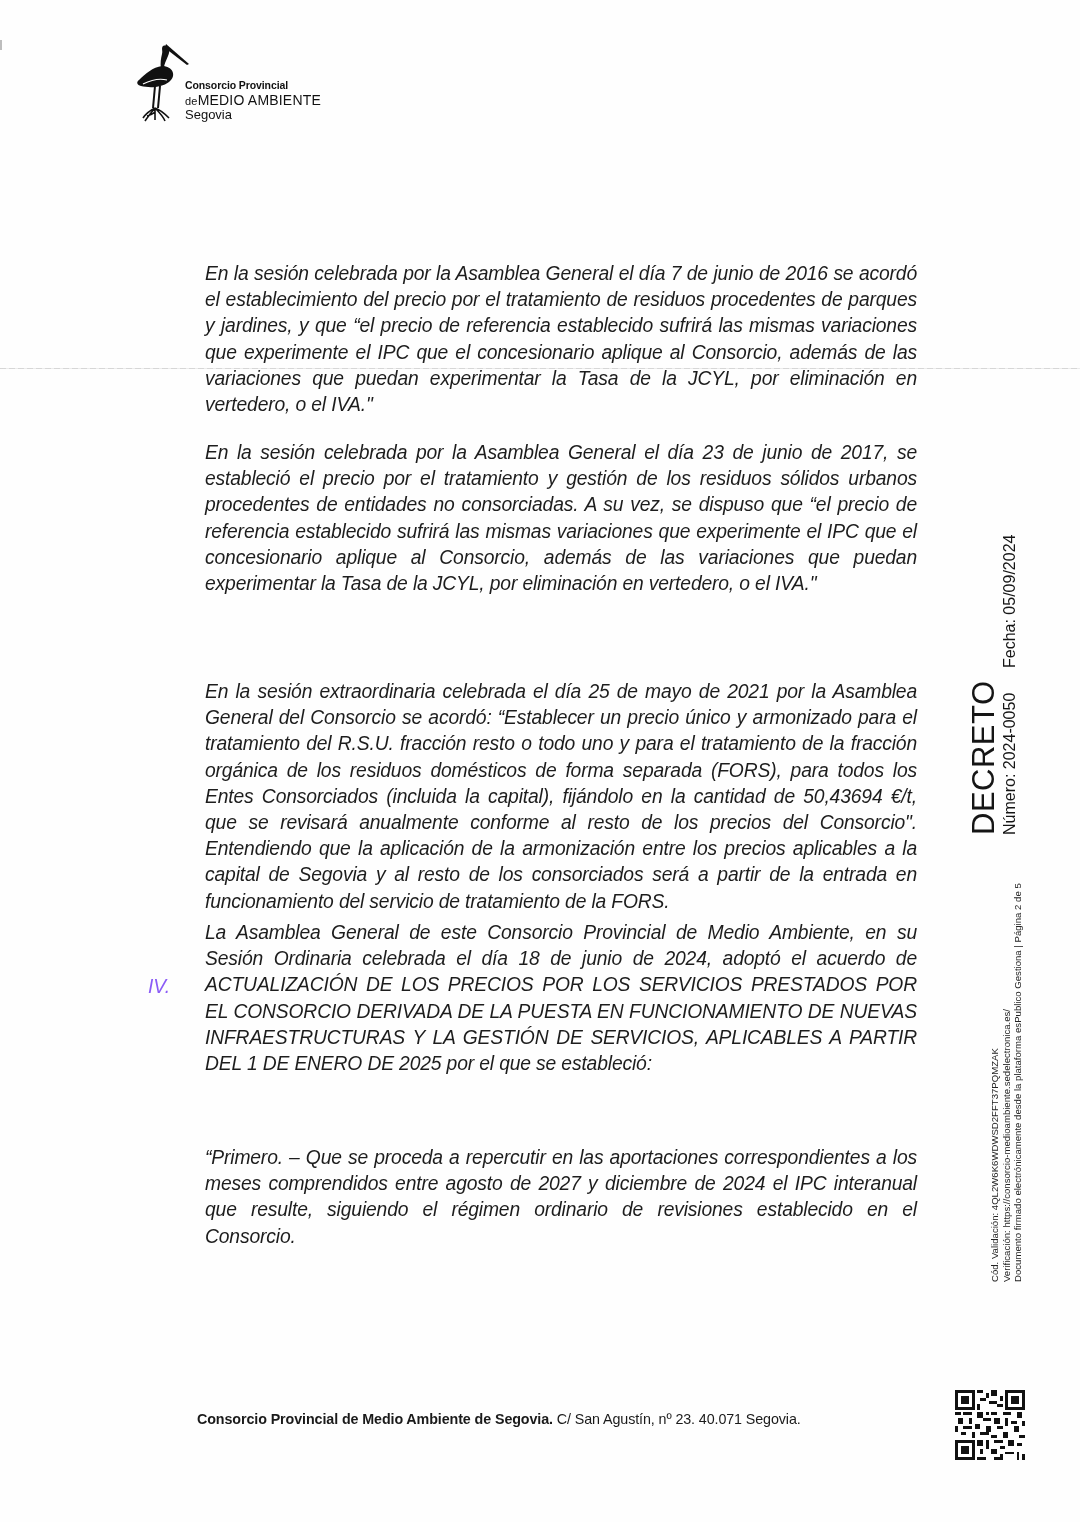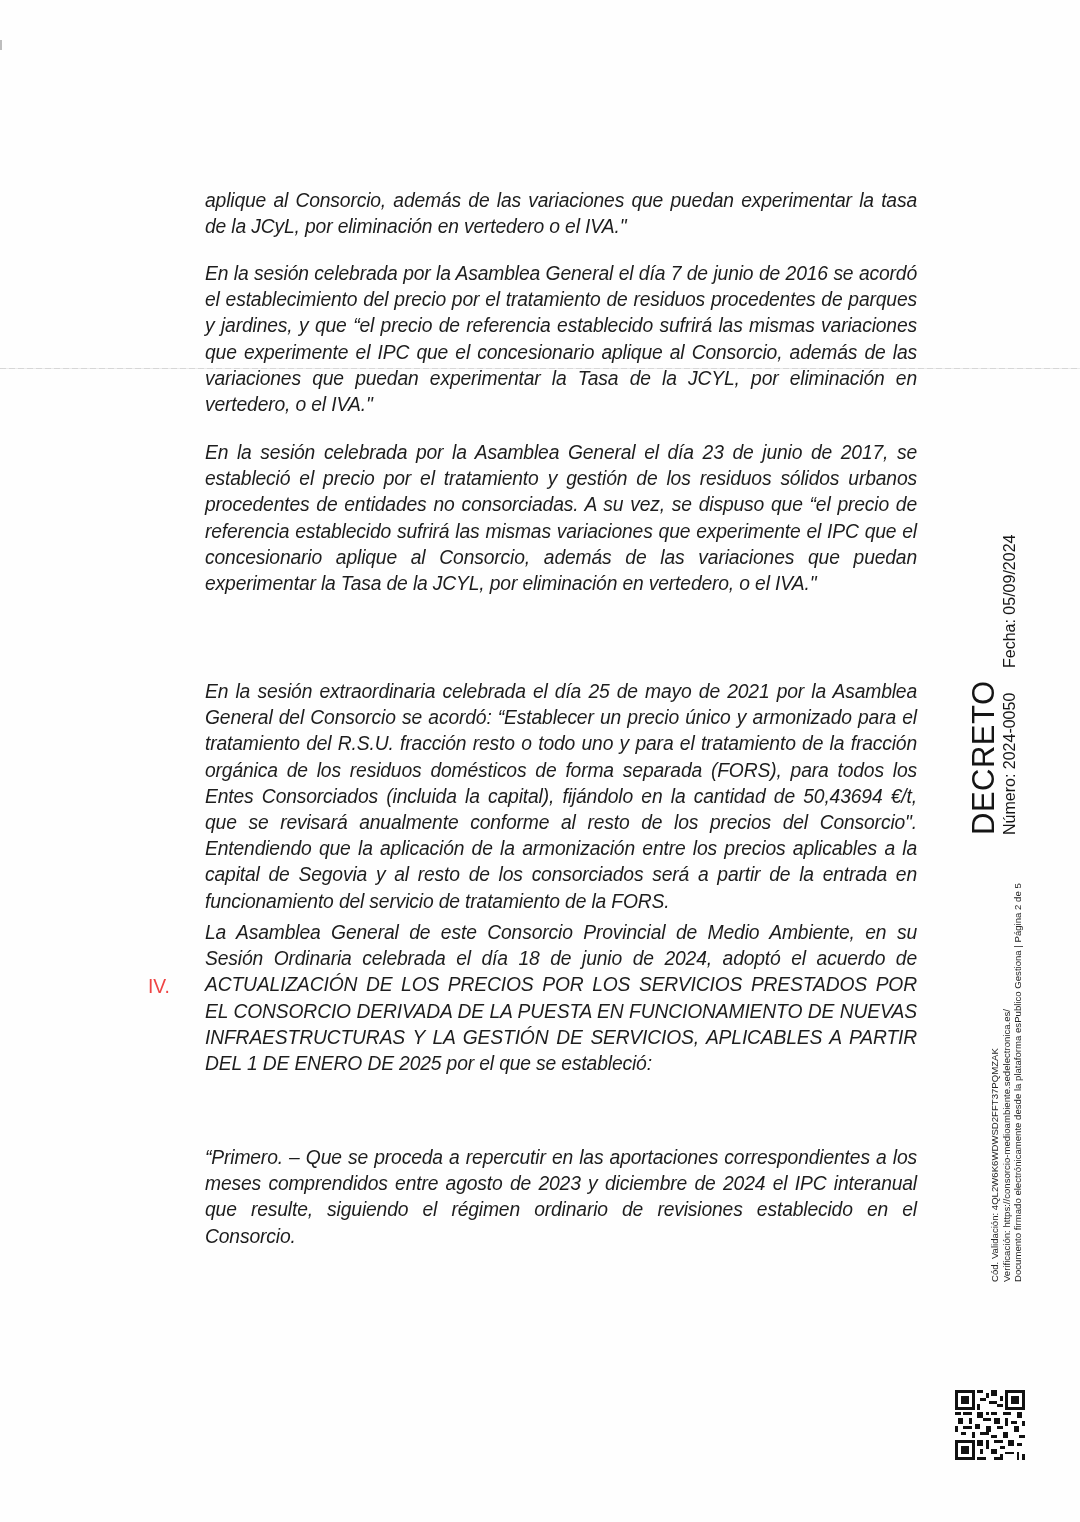--- a/index.html
+++ b/index.html
@@ -78,23 +78,24 @@
     margin: 0;
   }
   .p1 { top: 188px; }
   .p2 { top: 261px; }
   .p3 { top: 440px; }
   .p4 { top: 679px; }
   .roman {
     position: absolute;
     left: 148px;
     top: 974px;
+    font-style: italic;
     font-size: 19.3px;
     line-height: 26.2px;
-    color: #ef4444;
+    color: #8b5cf6;
   }
   .p5 { top: 920px; }
   .p6 { top: 1145px; }
   .p7 { top: 1270px; }
 
   
   .scan-line {
     position: absolute;
     left: 0;
     top: 368px;
@@ -185,42 +186,60 @@
     background: #bdbdbd;
   }
 </style>
 </head>
 <body>
 
 <div class="page">
 
   <div class="margin-mark"></div>
 
+  <div class="logo">
+    <svg width="60" height="80" viewBox="0 0 60 80">
+
+      <path d="M33 2 L56 22 L54 23 L32 6 Z" fill="#111"></path>
+
+      <path d="M30 4 C36 2 38 8 35 14 C33 19 31 22 31 26 L28 27 C27 21 28 16 29 12 C30 9 28 6 30 4 Z" fill="#111"></path>
+
+      <path d="M29 24 C40 24 44 34 36 40 C28 46 16 46 8 44 C4 43 3 40 6 38 C12 32 20 25 29 24 Z" fill="#111"></path>
+      <path d="M10 42 C18 38 26 36 34 38" stroke="#fff" stroke-width="1.2" fill="none"></path>
+
+      <path d="M22 44 L20 66" stroke="#111" stroke-width="2" fill="none"></path>
+      <path d="M27 44 L25 66" stroke="#111" stroke-width="2" fill="none"></path>
+
+      <path d="M10 76 C14 70 18 68 22 66 M22 66 C22 70 22 74 22 78 M22 66 C28 68 32 72 36 76 M22 66 C17 72 14 76 12 79 M22 66 C26 70 30 74 32 79 M14 74 C18 73 20 72 22 70" stroke="#111" stroke-width="1.6" fill="none"></path>
+    </svg>
+    <div class="logo-text">
+      <span class="logo-line1">Consorcio Provincial</span>
+      <span class="logo-line2"><span class="de">de</span><span>MEDIO AMBIENTE</span></span>
+      <span class="logo-line3">Segovia</span>
+    </div>
+  </div>
 
   <div class="scan-line"></div>
 
-  <div class="body-text p1">
-    <p>aplique al Consorcio, además de las variaciones que puedan experimentar la tasa de la JCyL, por eliminación en vertedero o el IVA."</p>
-  </div>
   <div class="body-text p2">
     <p>En la sesión celebrada por la Asamblea General el día 7 de junio de 2016 se acordó el establecimiento del precio por el tratamiento de residuos procedentes de parques y jardines, y que “el precio de referencia establecido sufrirá las mismas variaciones que experimente el IPC que el concesionario aplique al Consorcio, además de las variaciones que puedan experimentar la Tasa de la JCYL, por eliminación en vertedero, o el IVA."</p>
   </div>
   <div class="body-text p3">
     <p>En la sesión celebrada por la Asamblea General el día 23 de junio de 2017, se estableció el precio por el tratamiento y gestión de los residuos sólidos urbanos procedentes de entidades no consorciadas. A su vez, se dispuso que “el precio de referencia establecido sufrirá las mismas variaciones que experimente el IPC que el concesionario aplique al Consorcio, además de las variaciones que puedan experimentar la Tasa de la JCYL, por eliminación en vertedero, o el IVA."</p>
   </div>
   <div class="body-text p4">
     <p>En la sesión extraordinaria celebrada el día 25 de mayo de 2021 por la Asamblea General del Consorcio se acordó: “Establecer un precio único y armonizado para el tratamiento del R.S.U. fracción resto o todo uno y para el tratamiento de la fracción orgánica de los residuos domésticos de forma separada (FORS), para todos los Entes Consorciados (incluida la capital), fijándolo en la cantidad de 50,43694 €/t, que se revisará anualmente conforme al resto de los precios del Consorcio". Entendiendo que la aplicación de la armonización entre los precios aplicables a la capital de Segovia y al resto de los consorciados será a partir de la entrada en funcionamiento del servicio de tratamiento de la FORS.</p>
   </div>
 
   <div class="roman">IV.</div>
   <div class="body-text p5">
     <p>La Asamblea General de este Consorcio Provincial de Medio Ambiente, en su Sesión Ordinaria celebrada el día 18 de junio de 2024, adoptó el acuerdo de ACTUALIZACIÓN DE LOS PRECIOS POR LOS SERVICIOS PRESTADOS POR EL CONSORCIO DERIVADA DE LA PUESTA EN FUNCIONAMIENTO DE NUEVAS INFRAESTRUCTURAS Y LA GESTIÓN DE SERVICIOS, APLICABLES A PARTIR DEL 1 DE ENERO DE 2025 por el que se estableció:</p>
   </div>
   <div class="body-text p6">
-    <p>“Primero. – Que se proceda a repercutir en las aportaciones correspondientes a los meses comprendidos entre agosto de 2023 y diciembre de 2024 el IPC interanual que resulte, siguiendo el régimen ordinario de revisiones establecido en el Consorcio.</p>
+    <p>“Primero. – Que se proceda a repercutir en las aportaciones correspondientes a los meses comprendidos entre agosto de 2027 y diciembre de 2024 el IPC interanual que resulte, siguiendo el régimen ordinario de revisiones establecido en el Consorcio.</p>
   </div>
 
   <div class="stamp-decreto">DECRETO</div>
   <div class="stamp-numero">Número: 2024-0050</div>
   <div class="stamp-fecha">Fecha: 05/09/2024</div>
 
   <div class="verif verif-1">Cód. Validación: 4QL2W6K6WDWSD2FFT37PQMZAK</div>
   <div class="verif verif-2">Verificación: https://consorcio-medioambiente.sedelectronica.es/</div>
   <div class="verif verif-3">Documento firmado electrónicamente desde la plataforma esPublico Gestiona | Página 2 de 5</div>
 
@@ -282,14 +301,17 @@
         <rect x="16" y="20" width="2" height="1"></rect>
       <rect x="18" y="22" width="3" height="1"></rect>
         <rect x="22" y="22" width="1" height="3"></rect>
         <rect x="8" y="24" width="3" height="1"></rect>
         <rect x="14" y="24" width="2" height="1"></rect>
       <rect x="24" y="23" width="1" height="2"></rect>
         <rect x="16" y="23" width="1" height="2"></rect>
     </g>
   </svg>
 
+  <div class="footer">
+    <span class="org">Consorcio Provincial de Medio Ambiente de Segovia.</span><span> C/ San Agustín, nº 23. 40.071 Segovia.</span>
+  </div>
 
 </div>
 
 </body></html>

